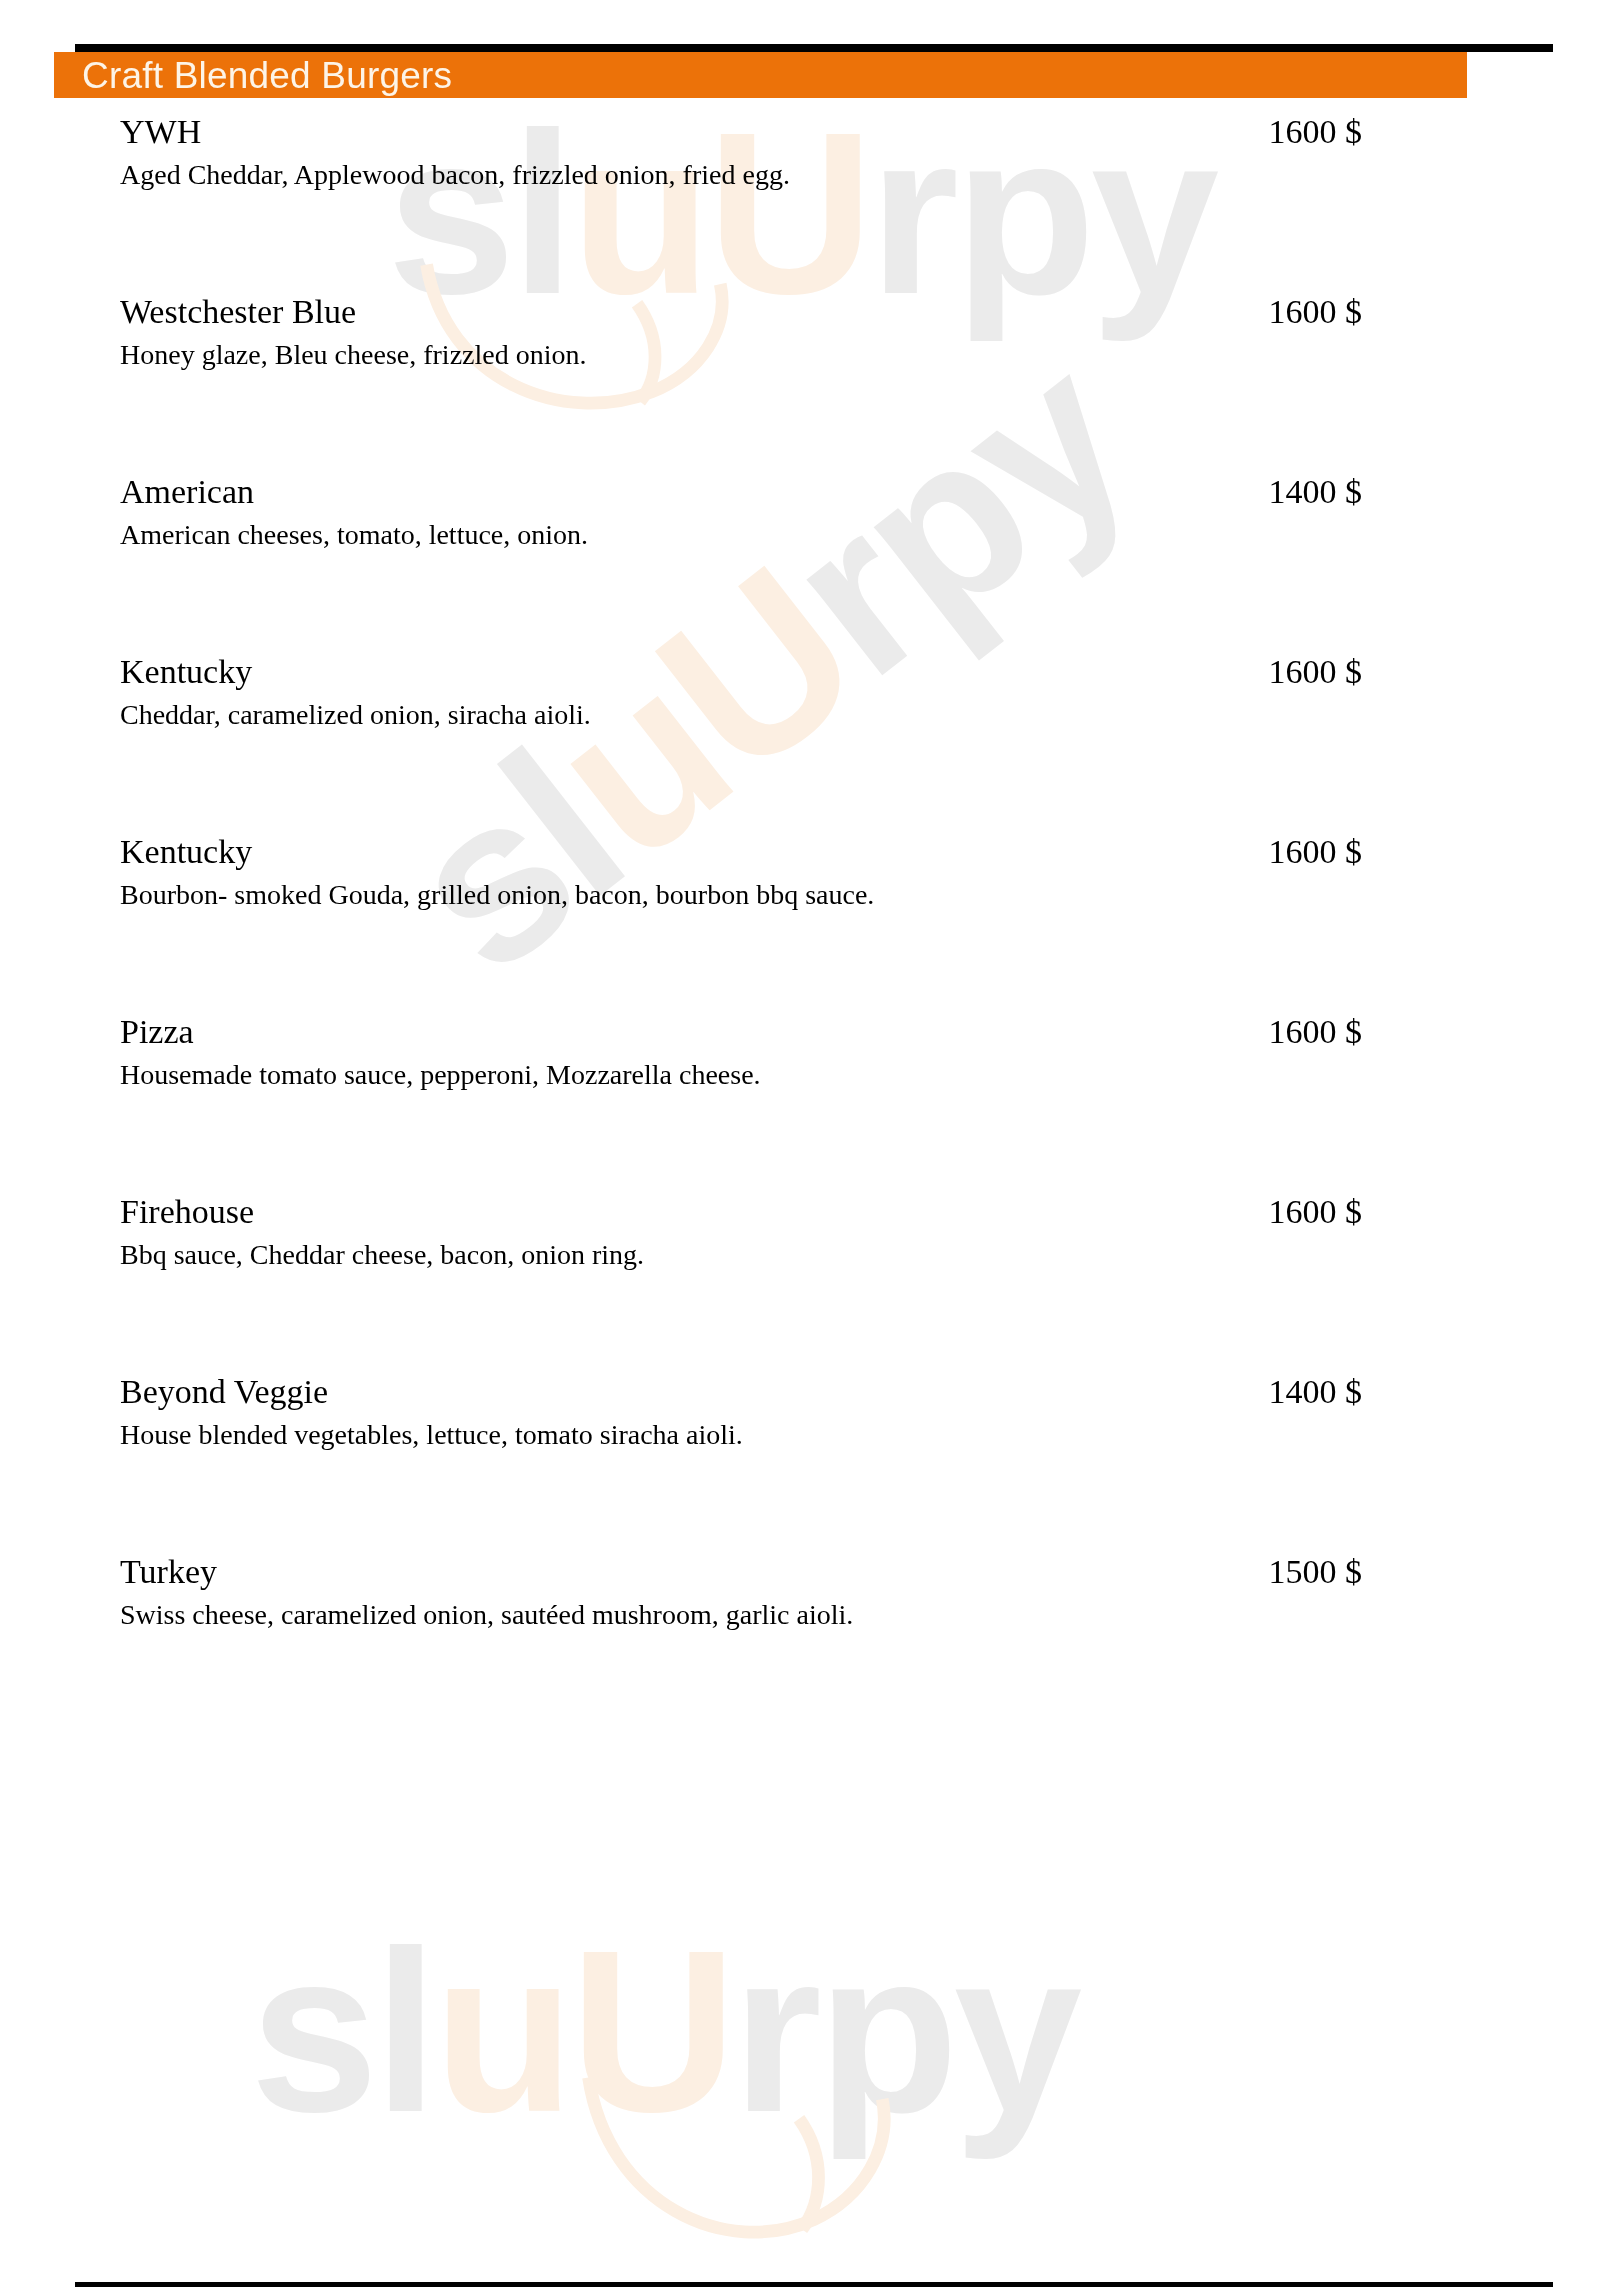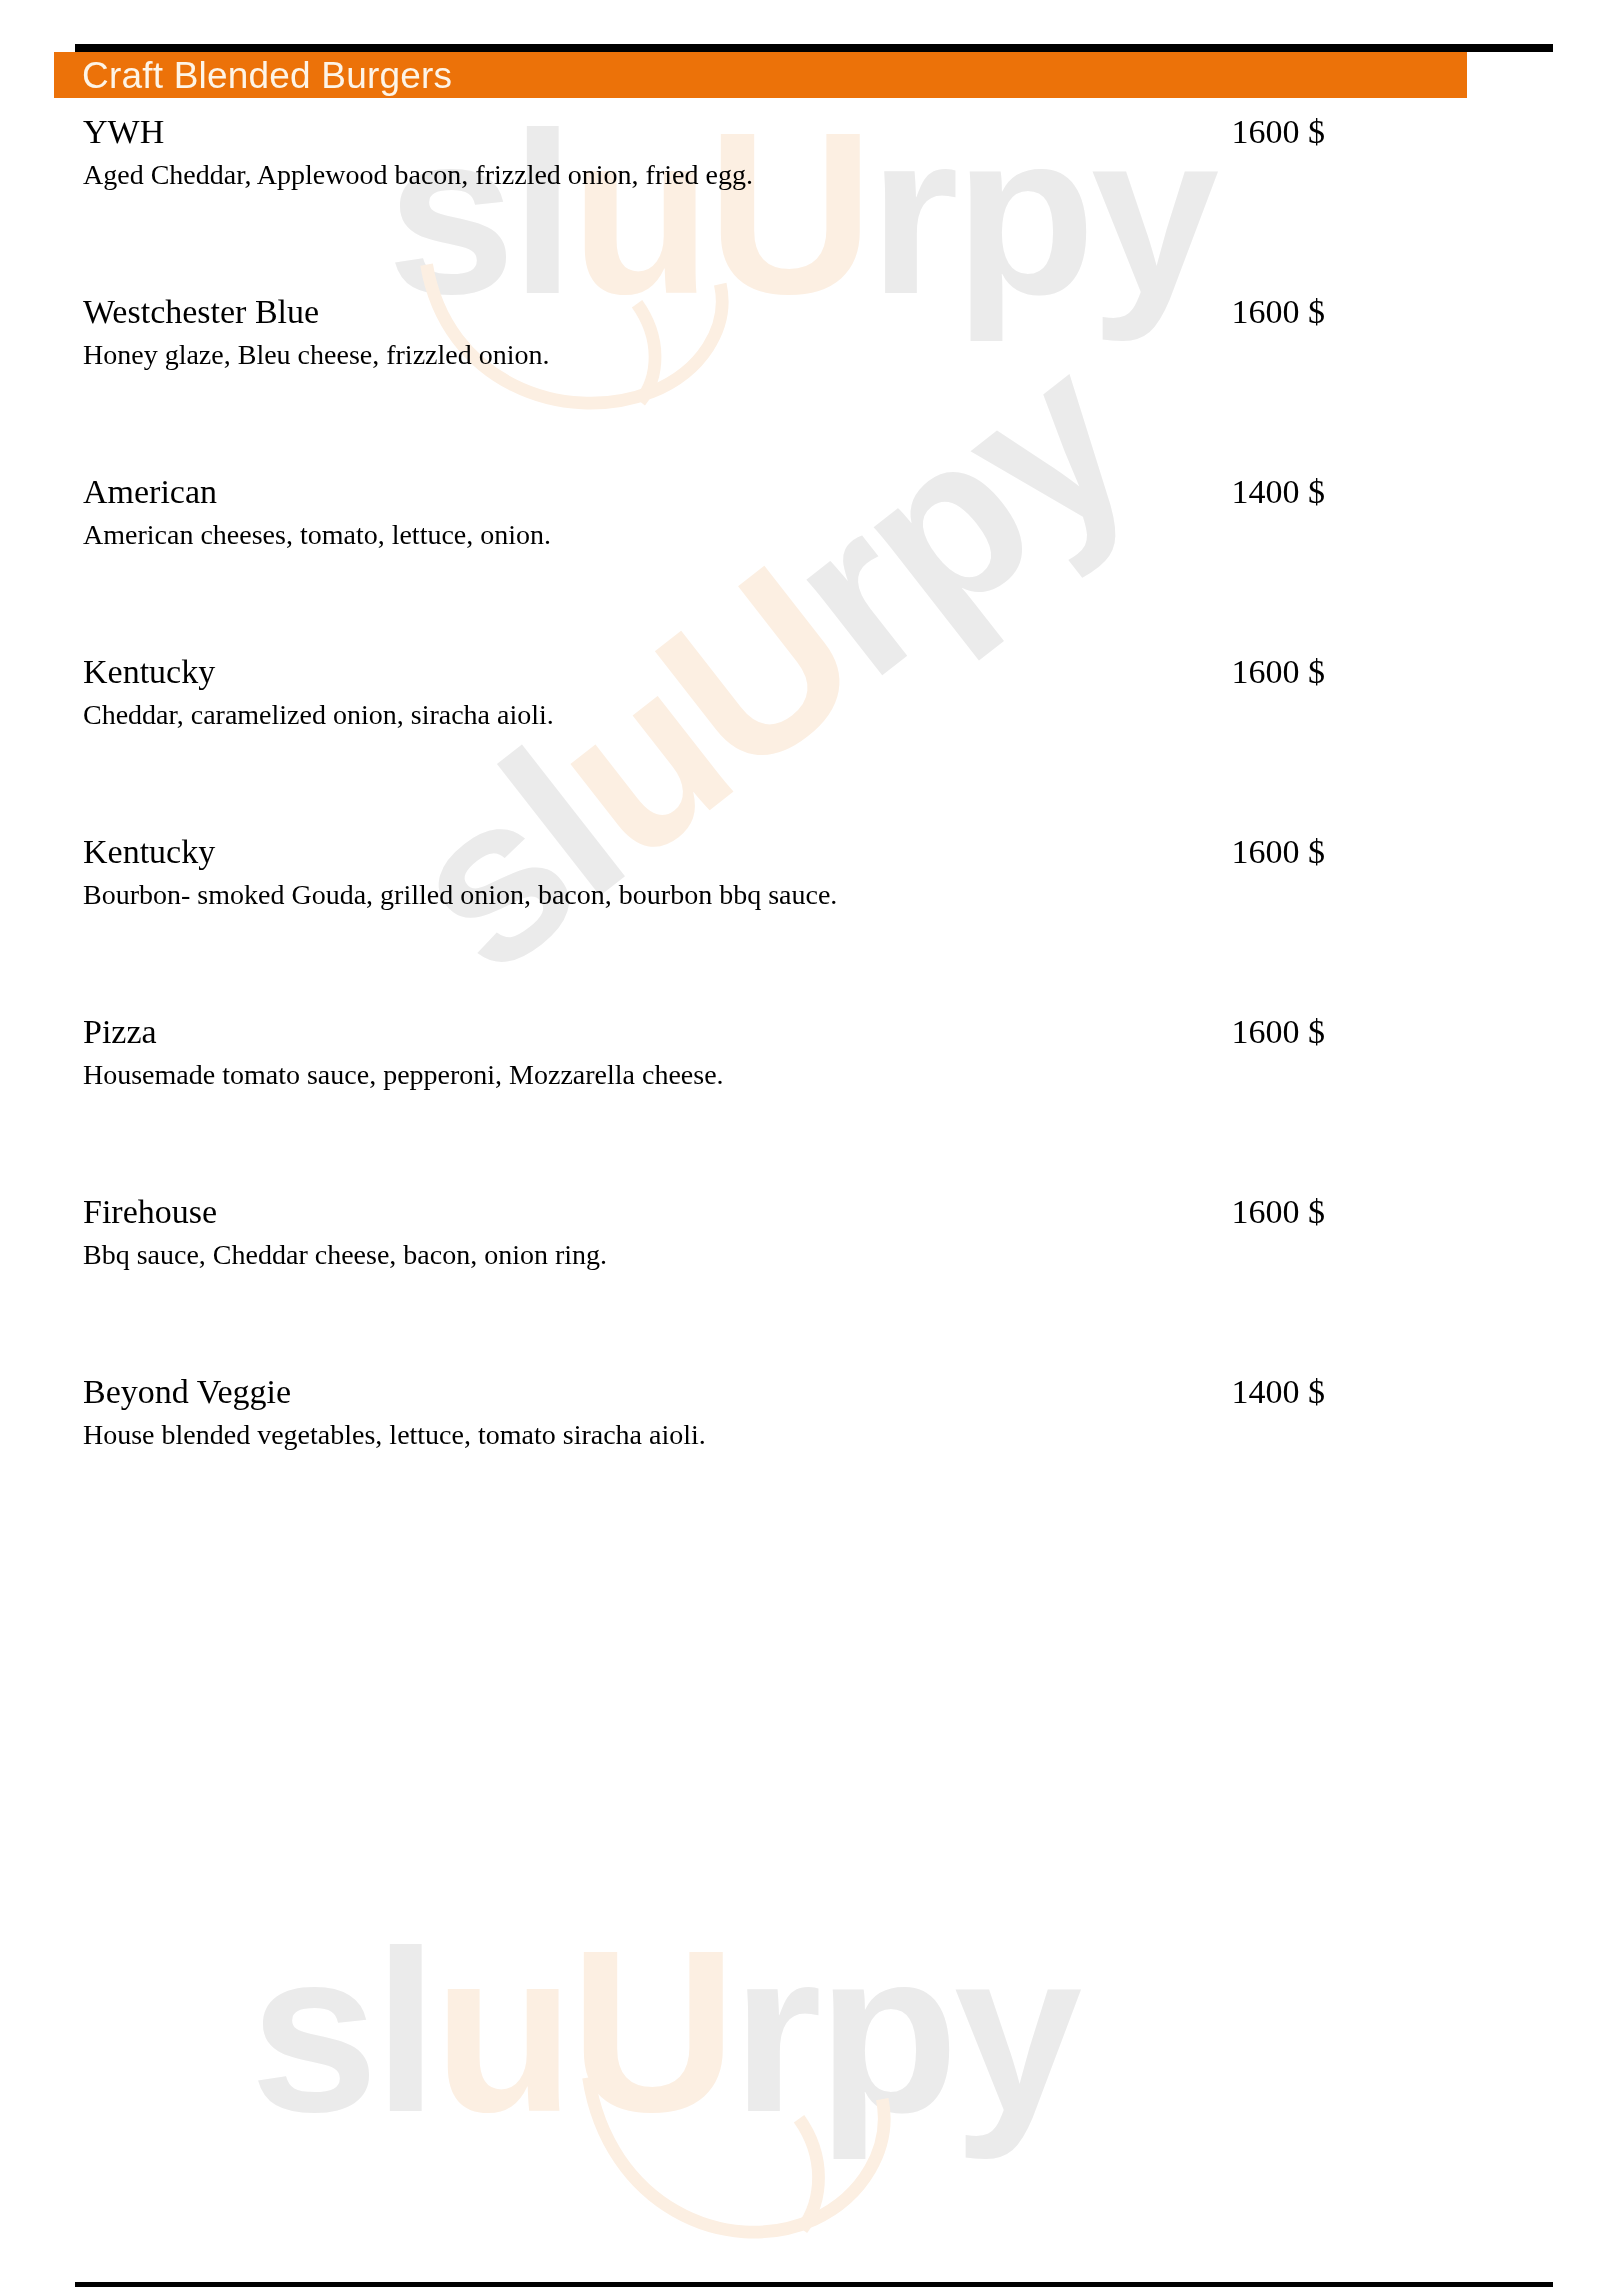--- a/index.html
+++ b/index.html
@@ -91,20 +91,21 @@
   
   .menu-list {
     position: absolute;
     left: 0;
     top: 110px;
     width: 1621px;
   }
   .menu-item {
     position: relative;
     height: 180px;
+    padding-left: 37px;
   }
   .item-row {
     position: relative;
     display: block;
     width: 1621px;
   }
   .item-name {
     position: absolute;
     left: 83px;
     top: 0px;
@@ -229,19 +230,26 @@
     </div>
 
     <div class="menu-item">
       <div class="item-row">
         <div class="item-name">Beyond Veggie</div>
         <div class="item-price">1400 $</div>
         <div class="item-desc">House blended vegetables, lettuce, tomato siracha aioli.</div>
       </div>
     </div>
 
+    <div class="menu-item">
+      <div class="item-row">
+        <div class="item-name">Turkey</div>
+        <div class="item-price">1500 $</div>
+        <div class="item-desc">Swiss cheese, caramelized onion, sautéed mushroom, garlic aioli.</div>
+      </div>
+    </div>
 
   </div>
 
   <div class="rule-bottom"></div>
 
 </div>
 
 
 </body></html>

